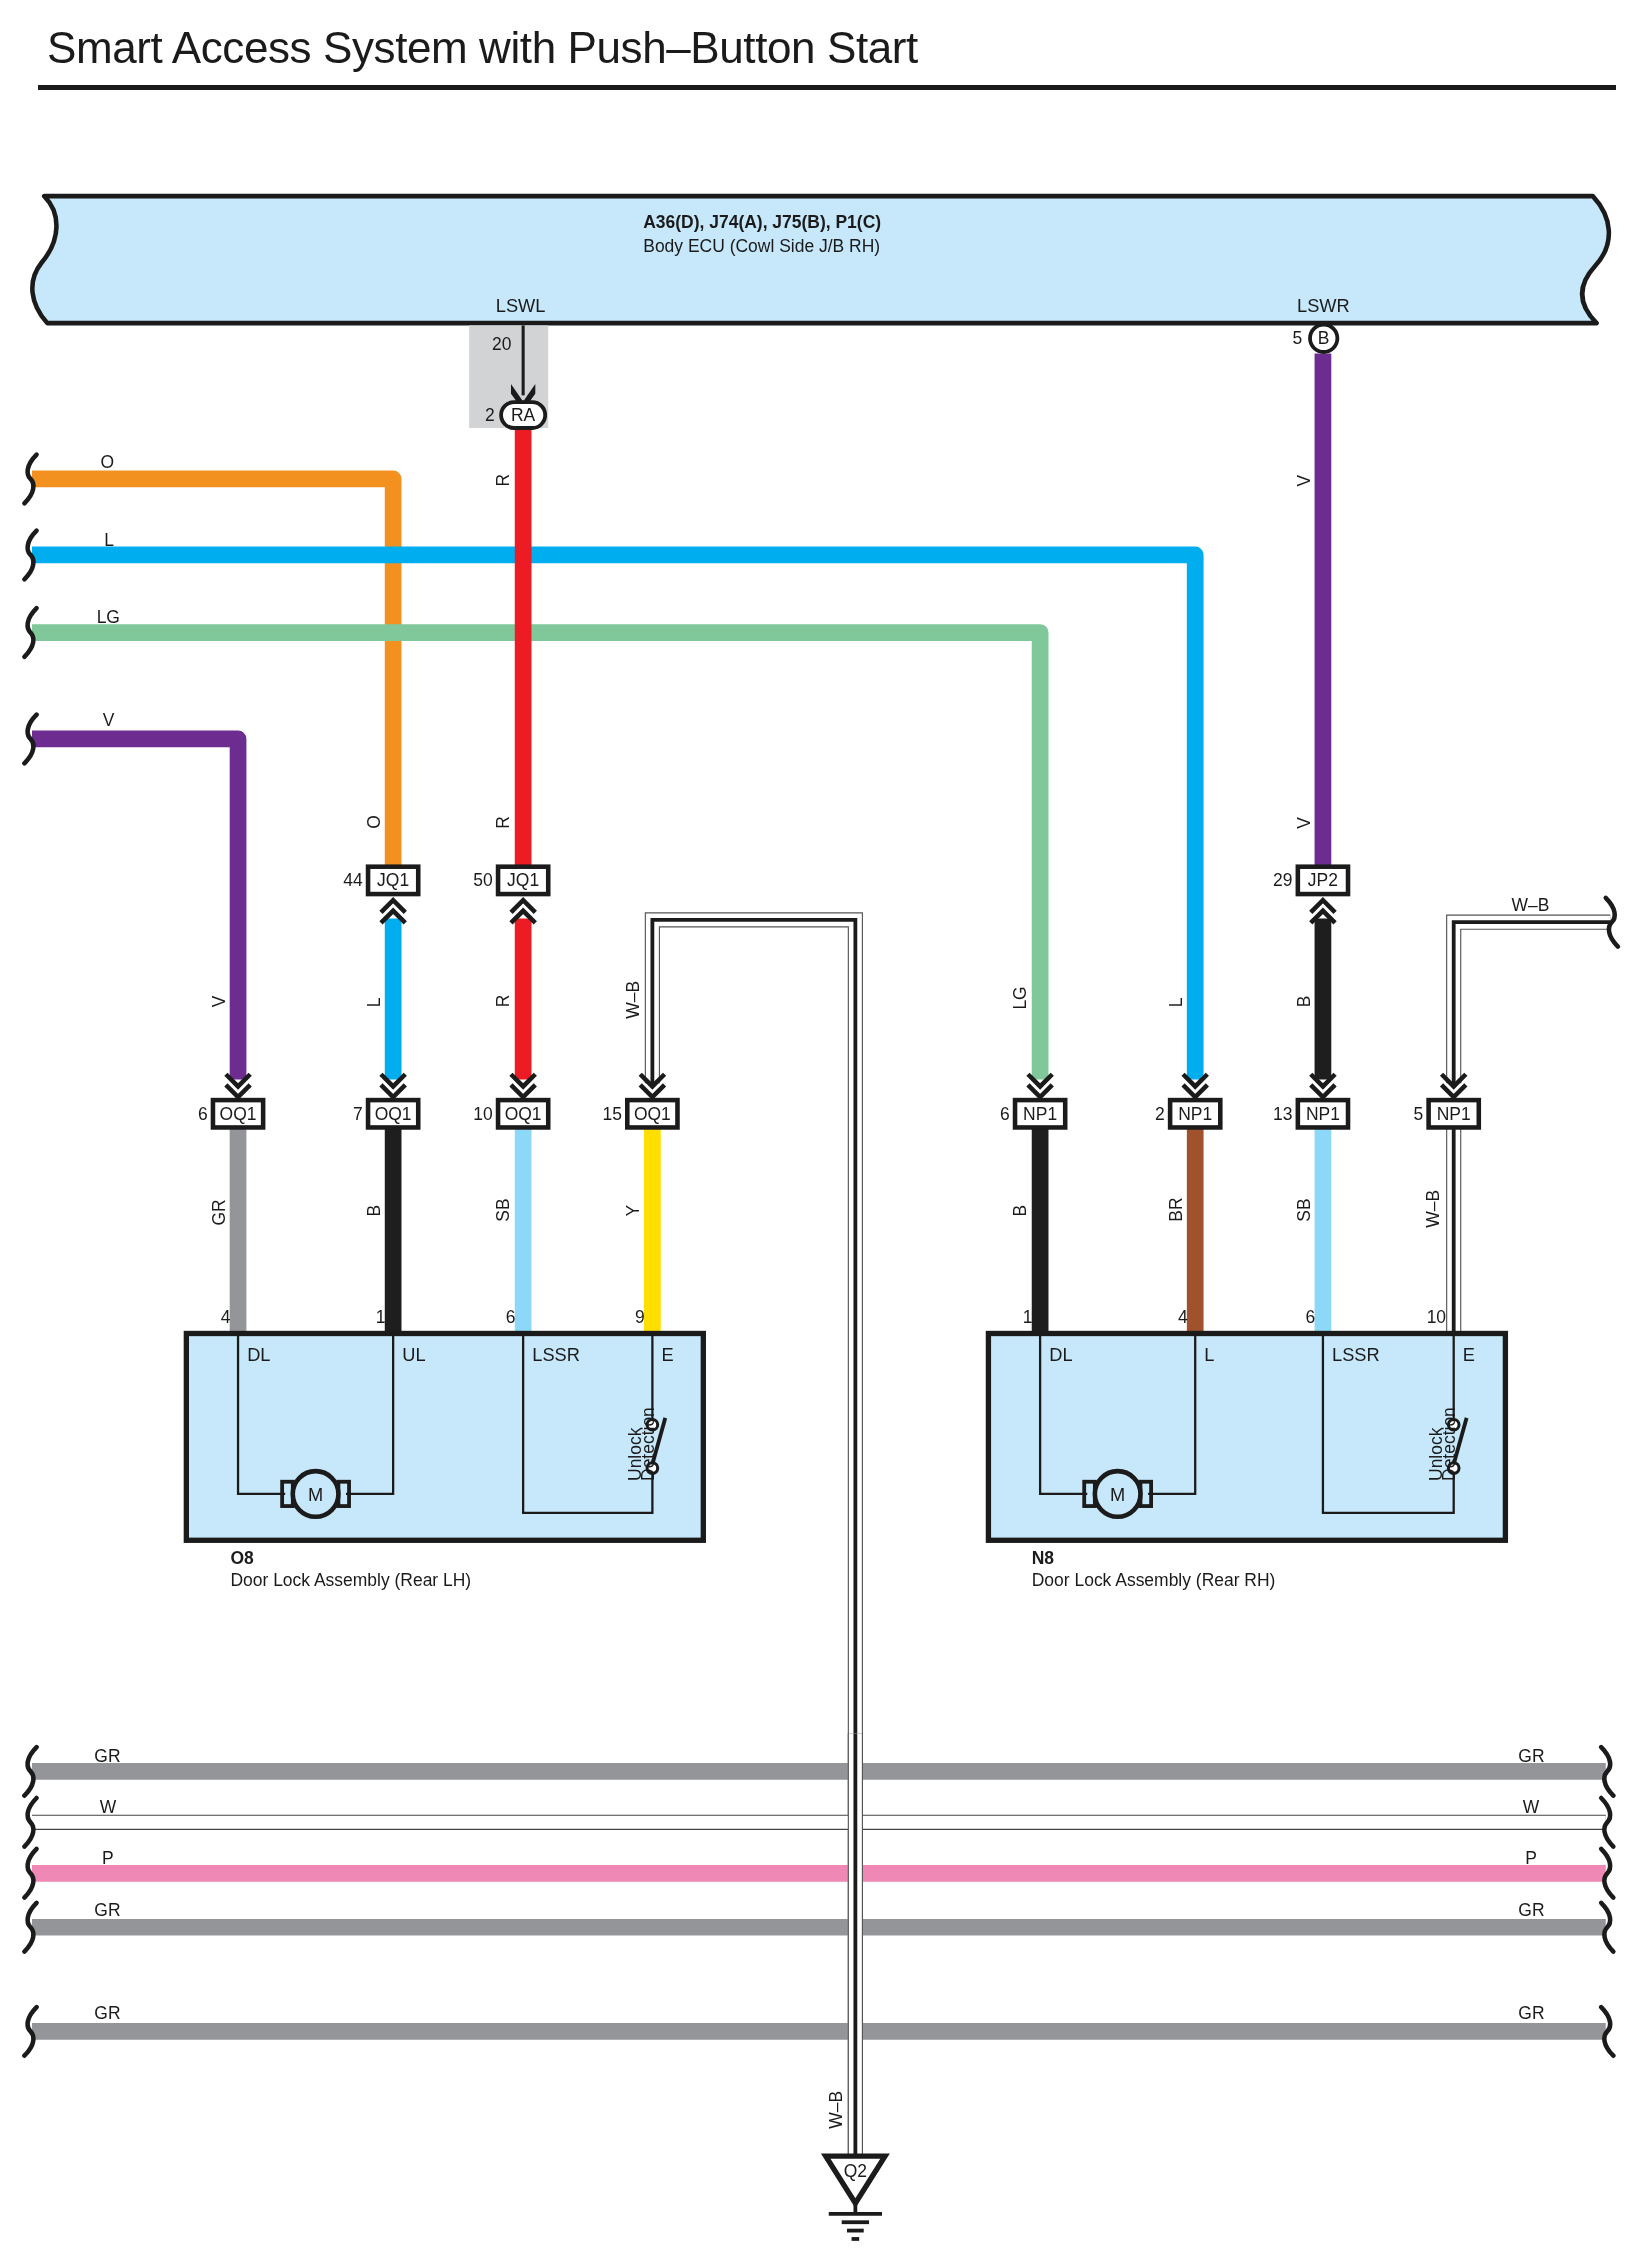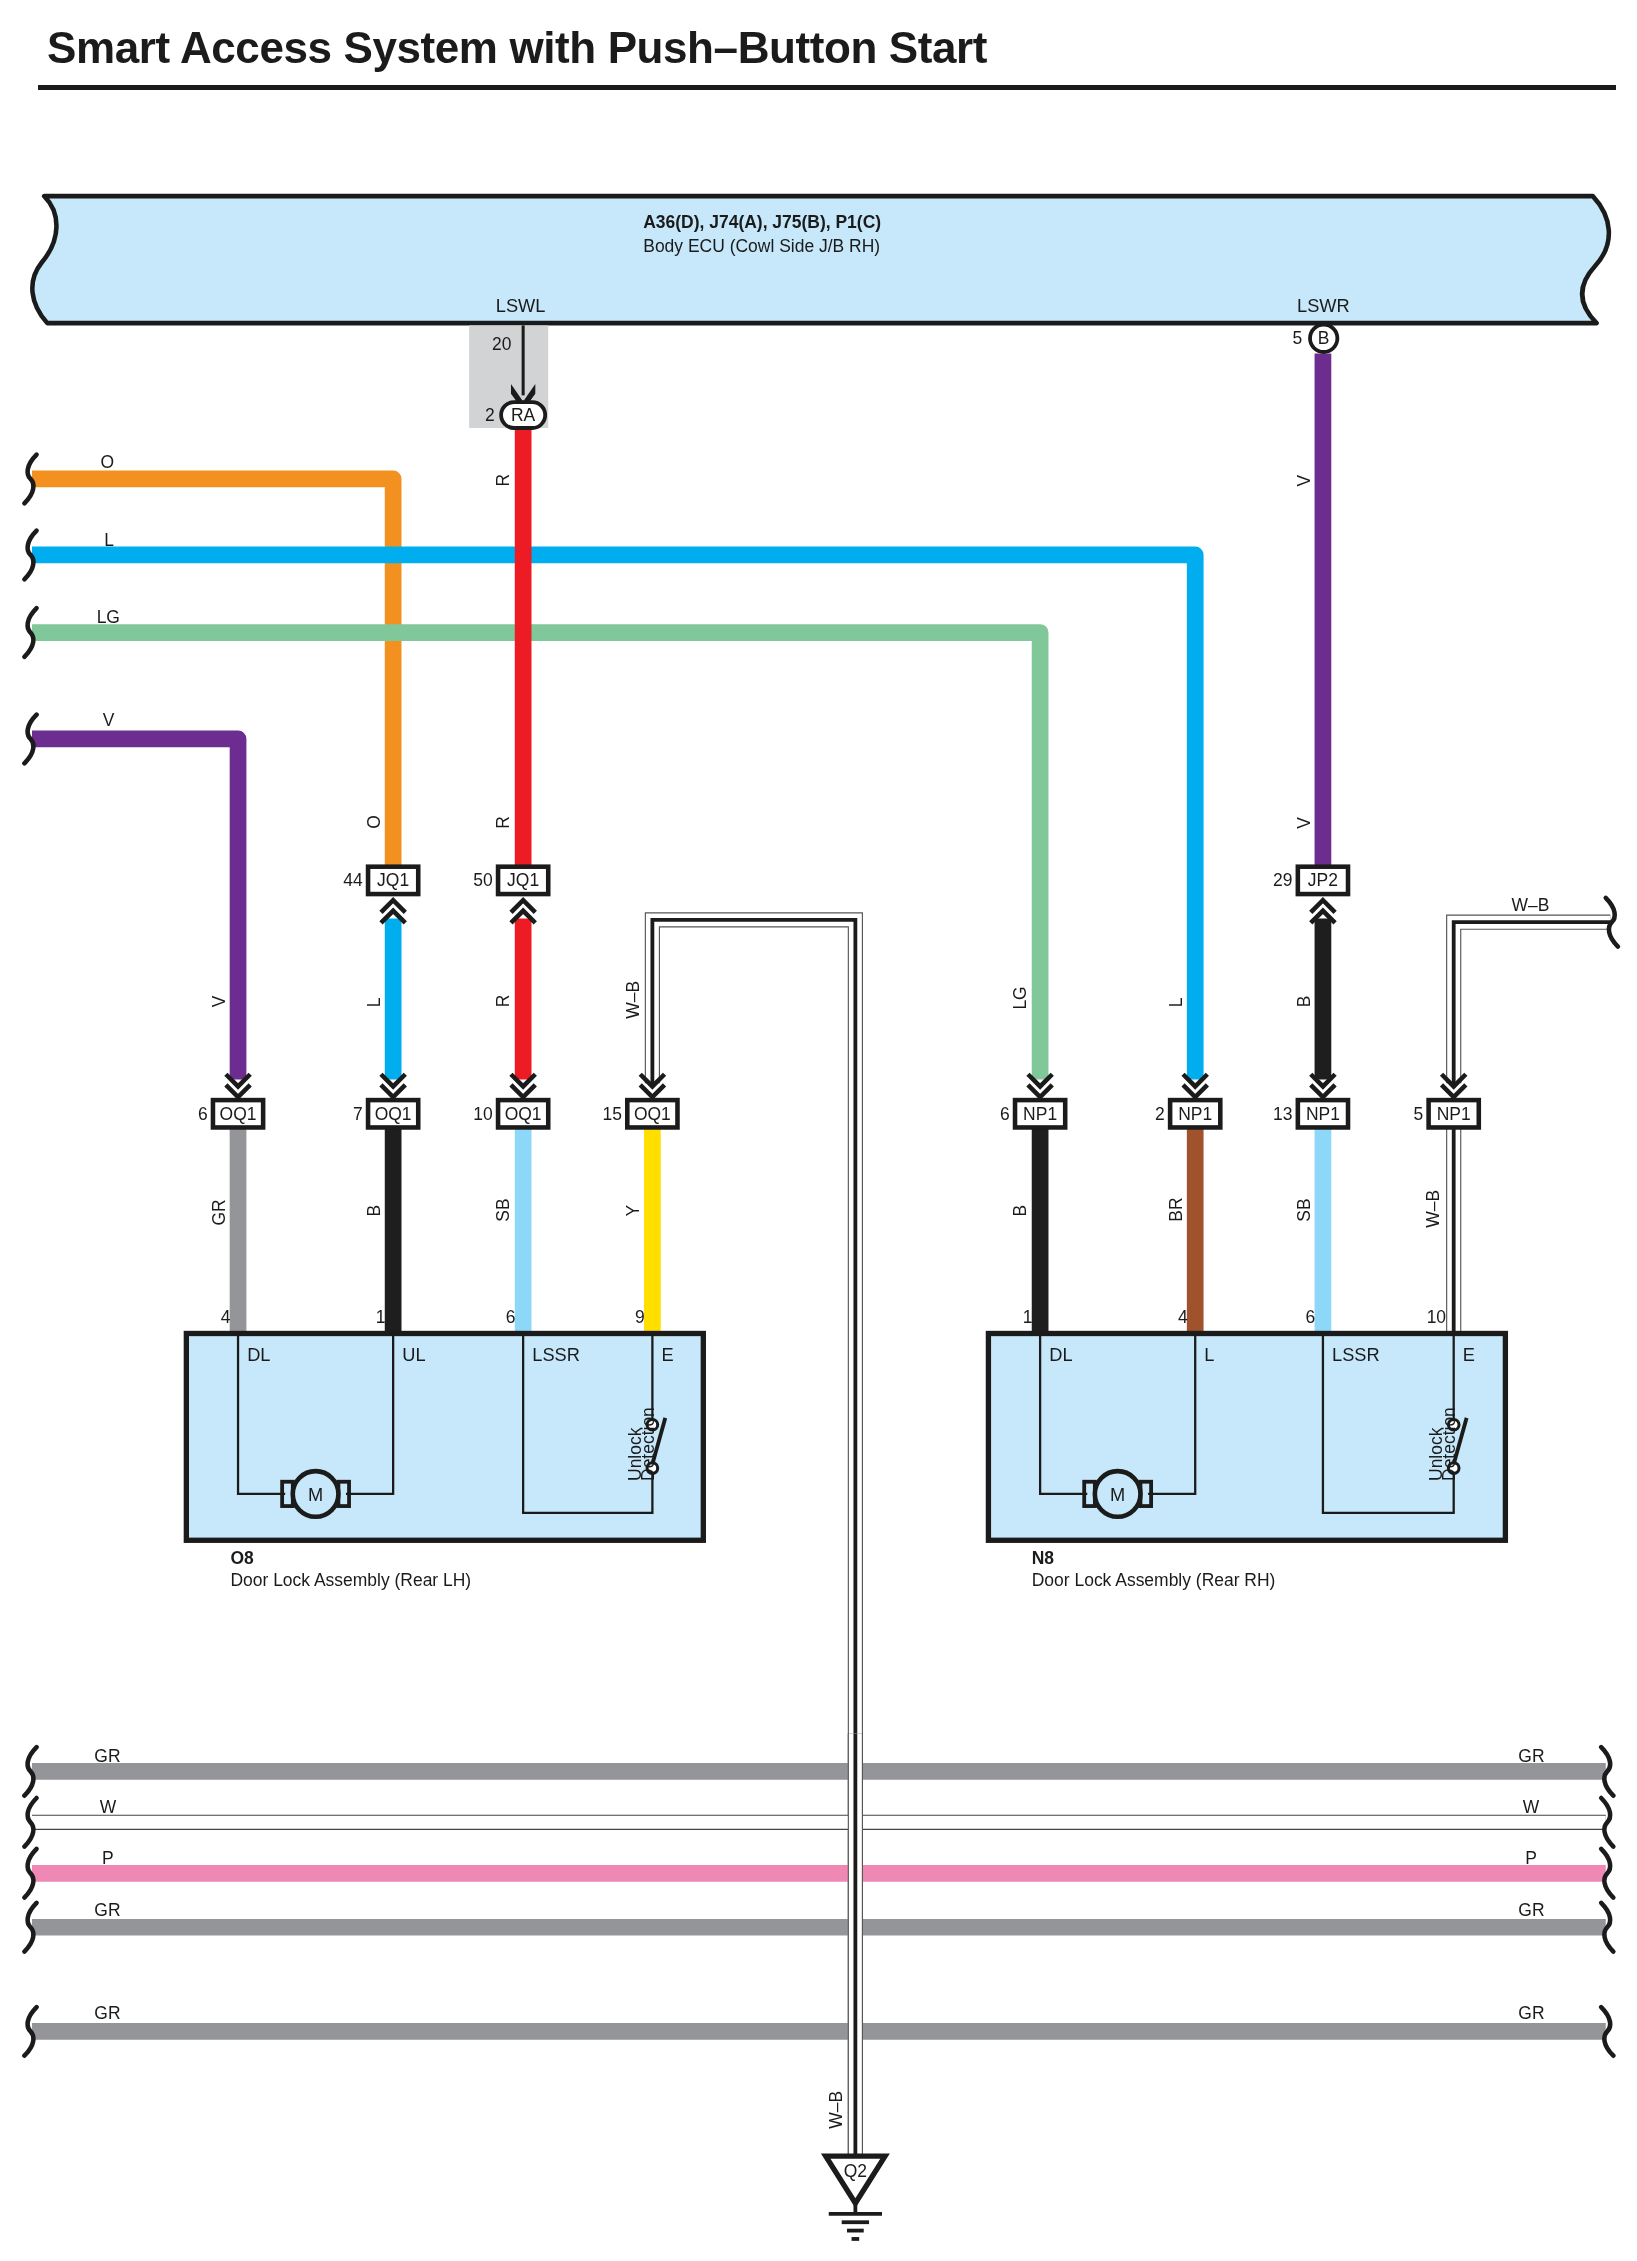--- a/index.html
+++ b/index.html
@@ -1,17 +1,17 @@
 <!DOCTYPE html>
 <html style="font-size:12px"><head>
 <meta charset="utf-8">
 <style>
   html, body { margin:0; padding:0; background:#ffffff; }
   body { width:1637px; height:2261px; position:relative; overflow:hidden; font-family:"Liberation Sans", sans-serif; }
-  .title { position:absolute; left:47px; top:23px; font-family:"Liberation Sans", sans-serif; font-weight:bold; font-size:44px; color:#1b1b1b; letter-spacing:-0.4px; white-space:nowrap; }
+  .title { position:absolute; left:47px; top:23px; font-family:"Liberation Sans", sans-serif; font-weight:normal; font-size:44px; color:#1b1b1b; letter-spacing:-0.4px; white-space:nowrap; }
   .title-rule { position:absolute; left:38px; top:85px; width:1578px; height:4.6px; background:#1b1b1b; }
   svg#diagram { position:absolute; left:0; top:0; }
   svg text { font-family:"Liberation Sans", sans-serif; fill:#1b1b1b; }
   .lbl { font-size:23px; }
   .pin { font-size:23px; }
   .conn-text { font-size:23px; }
   .comp-code { font-size:23px; font-weight:bold; }
   .comp-name { font-size:23px; }
   .term { font-size:24px; }
 </style>

